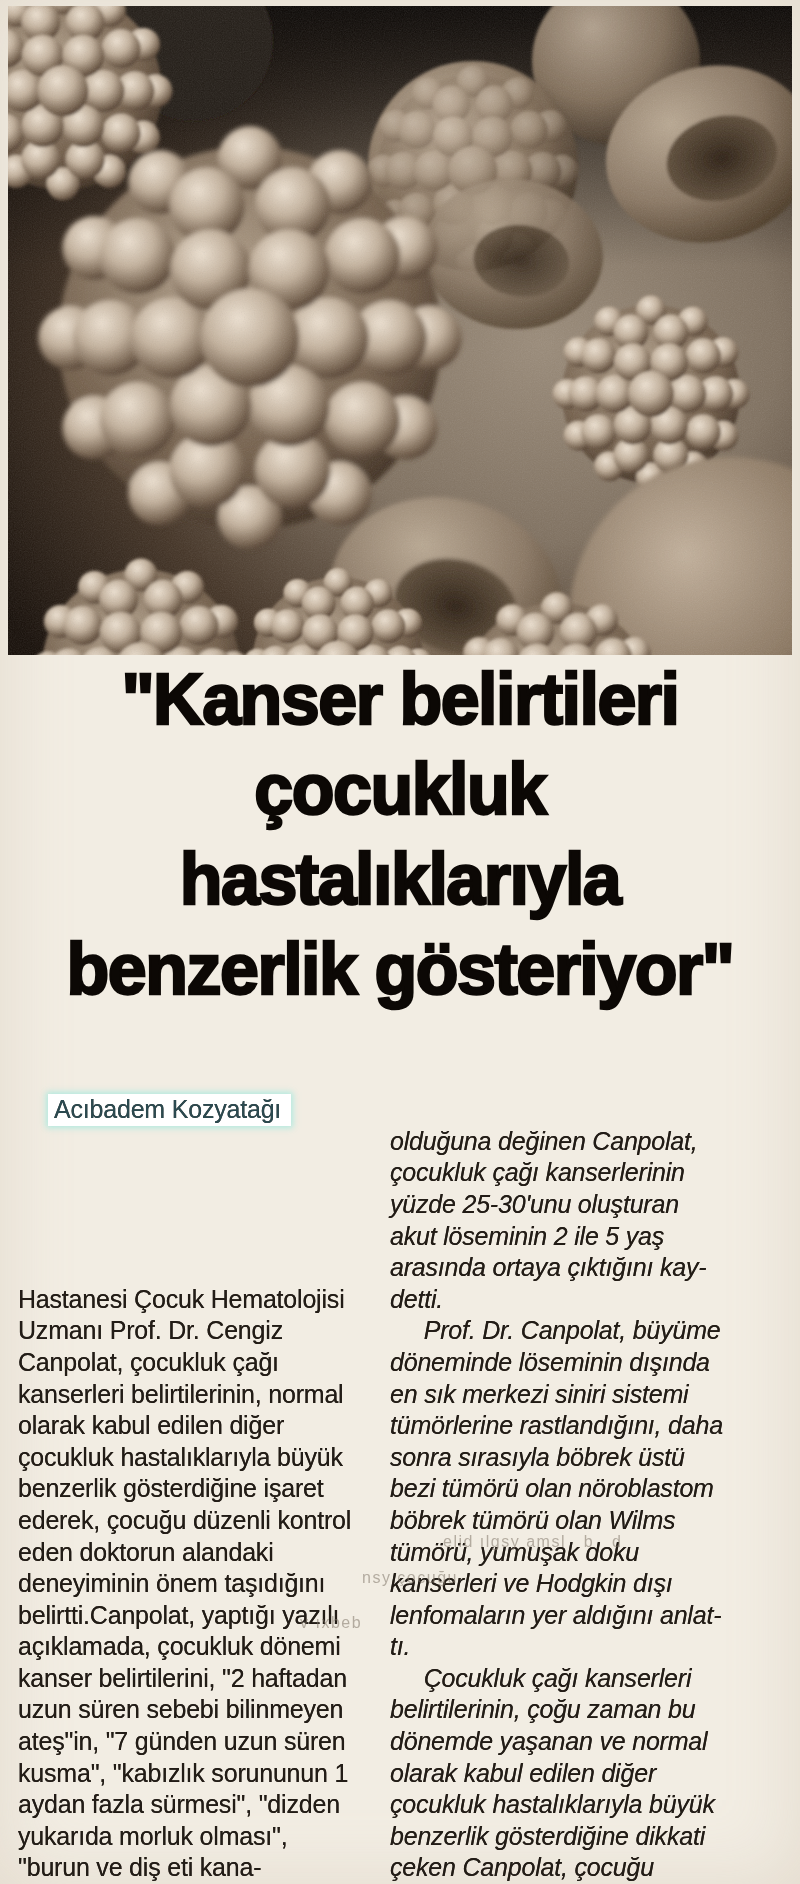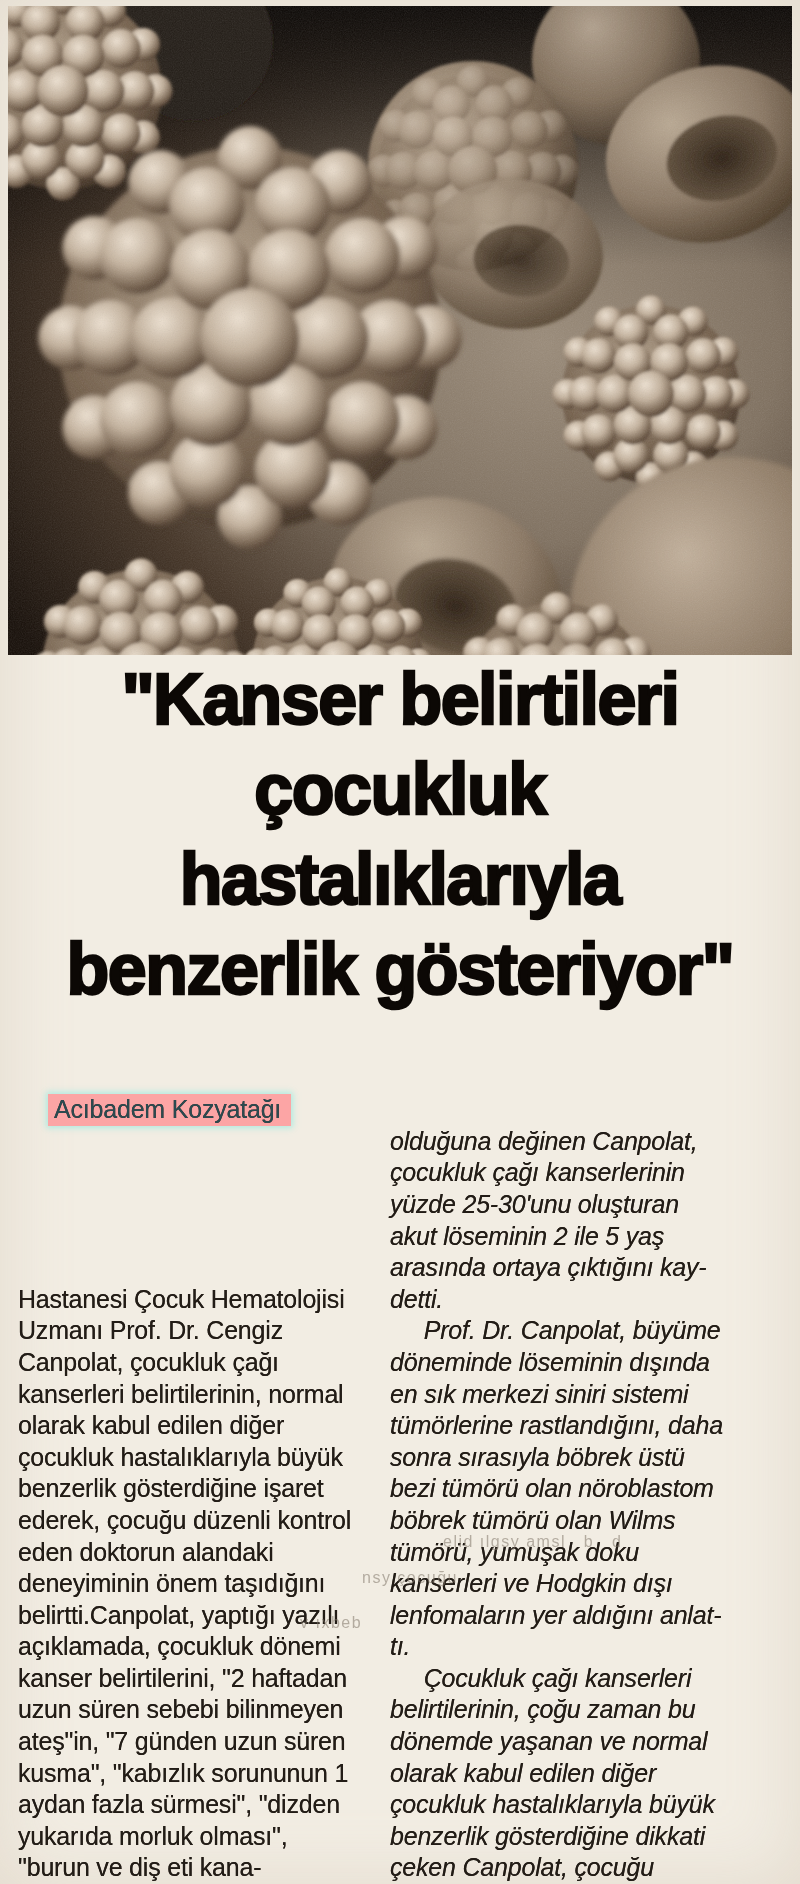--- a/index.html
+++ b/index.html
@@ -24,21 +24,21 @@
   .col{
     position:absolute;top:1031px;font-size:25px;line-height:31.6px;
     color:#221c16;letter-spacing:-0.2px;white-space:pre;
     text-shadow:0 0 .6px rgba(25,18,12,.85);
   }
   .col-left{left:18px;width:366px;}
   .col-right{left:390px;width:404px;font-style:italic;}
   .body-line{height:31.6px;}
   .first-line{padding-left:30px;}
   .hl{
-    background:#fca5a5;color:#2b4a50;
+    background:#ffffff;color:#2b4a50;
     padding:1px 10px 3px 6px;
     box-shadow:0 0 6px 2px rgba(143,234,222,.65);
     text-align:center;
   }
   
   .frag{
     position:absolute;font-size:16px;letter-spacing:1.5px;
     color:rgba(128,117,103,.55);filter:blur(.7px);white-space:pre;
   }
   .frag-a{left:443px;top:1533px;}

